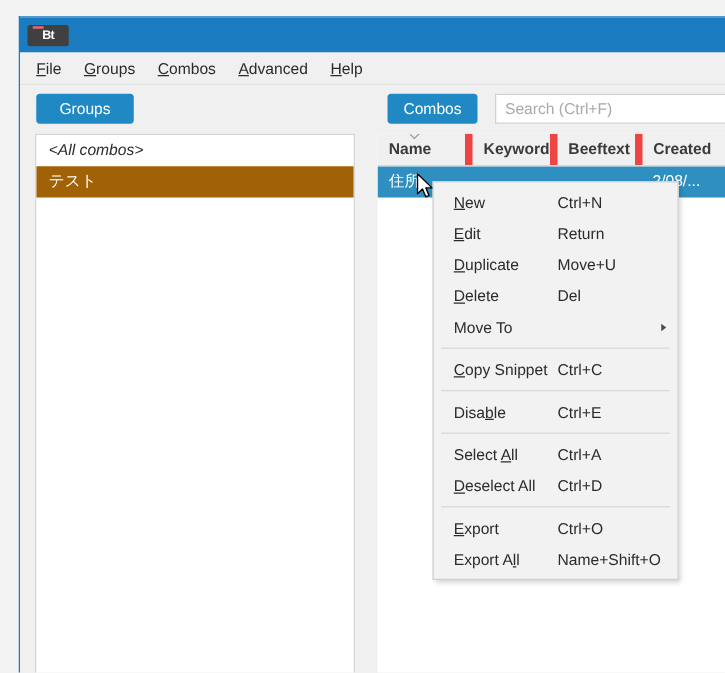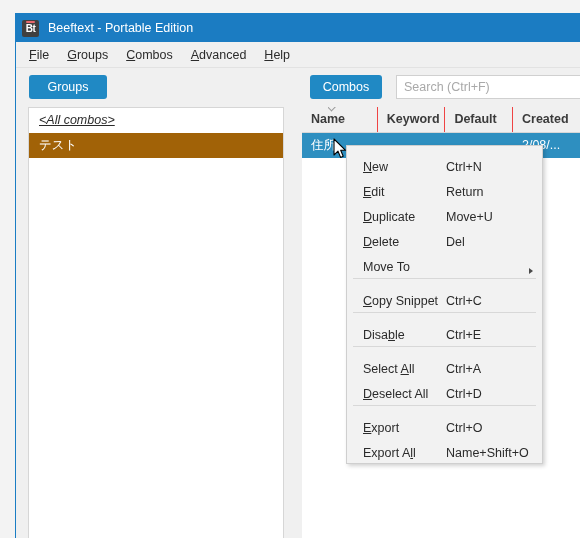--- a/index.html
+++ b/index.html
@@ -31,21 +31,21 @@
   
   #title-bar {
     height: 28px;
     background: #1b7cc2;
     display: flex;
     align-items: center;
     padding-left: 6px;
     box-sizing: border-box;
   }
   #app-logo {
-    width: 17px;
+    width: 33px;
     height: 17px;
     background: #404040;
     border-radius: 2px;
     color: #ffffff;
     font-size: 10px;
     font-weight: bold;
     display: flex;
     align-items: center;
     justify-content: center;
     letter-spacing: -0.5px;
@@ -138,21 +138,21 @@
   }
   .group-item {
     height: 25px;
     line-height: 25px;
     padding-left: 10px;
     font-size: 12.5px;
     color: #2b2b2b;
     white-space: nowrap;
     cursor: default;
   }
-  .group-item.italic { font-style: italic; text-decoration: underline; }
+  .group-item.italic { font-style: italic; }
   .group-item.selected {
     background: #a16207;
     color: #ffffff;
   }
 
   
   #combos-pane {
     position: absolute;
     left: 272px;
     top: 0;
@@ -198,21 +198,21 @@
     border-bottom: 1px solid #d7d7d7;
     position: relative;
   }
   .th {
     font-size: 12.5px;
     font-weight: bold;
     color: #3b3b3b;
     line-height: 25px;
     padding-left: 9px;
     box-sizing: border-box;
-    border-right: 1px solid #ef4444;
+    border-right: 6px solid #ef4444;
     position: relative;
     white-space: nowrap;
     cursor: pointer;
   }
   .th.c-name { width: 83px; }
   .th.c-keyword { width: 74px; }
   .th.c-snippet { width: 74px; }
   .th.c-created { width: 90px; border-right: none; }
   #sort-chevron {
     position: absolute;
@@ -261,21 +261,21 @@
     width: 197px;
     background: #f2f2f2;
     border: 1px solid #cfcfcf;
     box-shadow: 2px 2px 4px rgba(0,0,0,0.18);
     padding: 3px 0;
     box-sizing: border-box;
     z-index: 50;
   }
   .menu-item {
     display: flex;
-    align-items: flex-end;
+    align-items: center;
     height: 25px;
     font-size: 12.5px;
     color: #2b2b2b;
     padding: 0 10px 0 16px;
     cursor: default;
     position: relative;
     white-space: nowrap;
   }
   .menu-label { flex: 0 0 auto; }
   .menu-shortcut {
@@ -311,21 +311,20 @@
 </style>
 </head>
 <body>
 
 <div id="app-window">
 
   <div id="title-bar">
     <div id="app-logo">
       <span>Bt</span>
     </div>
-    <div id="title-text">Beeftext - Portable Edition</div>
   </div>
 
   <div id="menu-bar">
     <div class="menubar-item"><span class="mn">F</span>ile</div>
     <div class="menubar-item"><span class="mn">G</span>roups</div>
     <div class="menubar-item"><span class="mn">C</span>ombos</div>
     <div class="menubar-item"><span class="mn">A</span>dvanced</div>
     <div class="menubar-item"><span class="mn">H</span>elp</div>
   </div>
 
@@ -343,21 +342,21 @@
       <button id="combos-button" class="pill-button">Combos</button>
       <input id="search-input" type="text" placeholder="Search (Ctrl+F)" style="">
 
       <div id="combo-table">
         <div id="table-header">
           <div class="th c-name">
             <span>Name</span>
             <span id="sort-chevron"></span>
           </div>
           <div class="th c-keyword">Keyword</div>
-          <div class="th c-snippet">Default</div>
+          <div class="th c-snippet">Beeftext</div>
           <div class="th c-created">Created</div>
         </div>
         <div class="tr selected">
           <div class="td c-name">住所</div>
           <div class="td c-keyword"></div>
           <div class="td c-snippet"></div>
           <div class="td c-created">2/08/...</div>
         </div>
       </div>
     </div>

